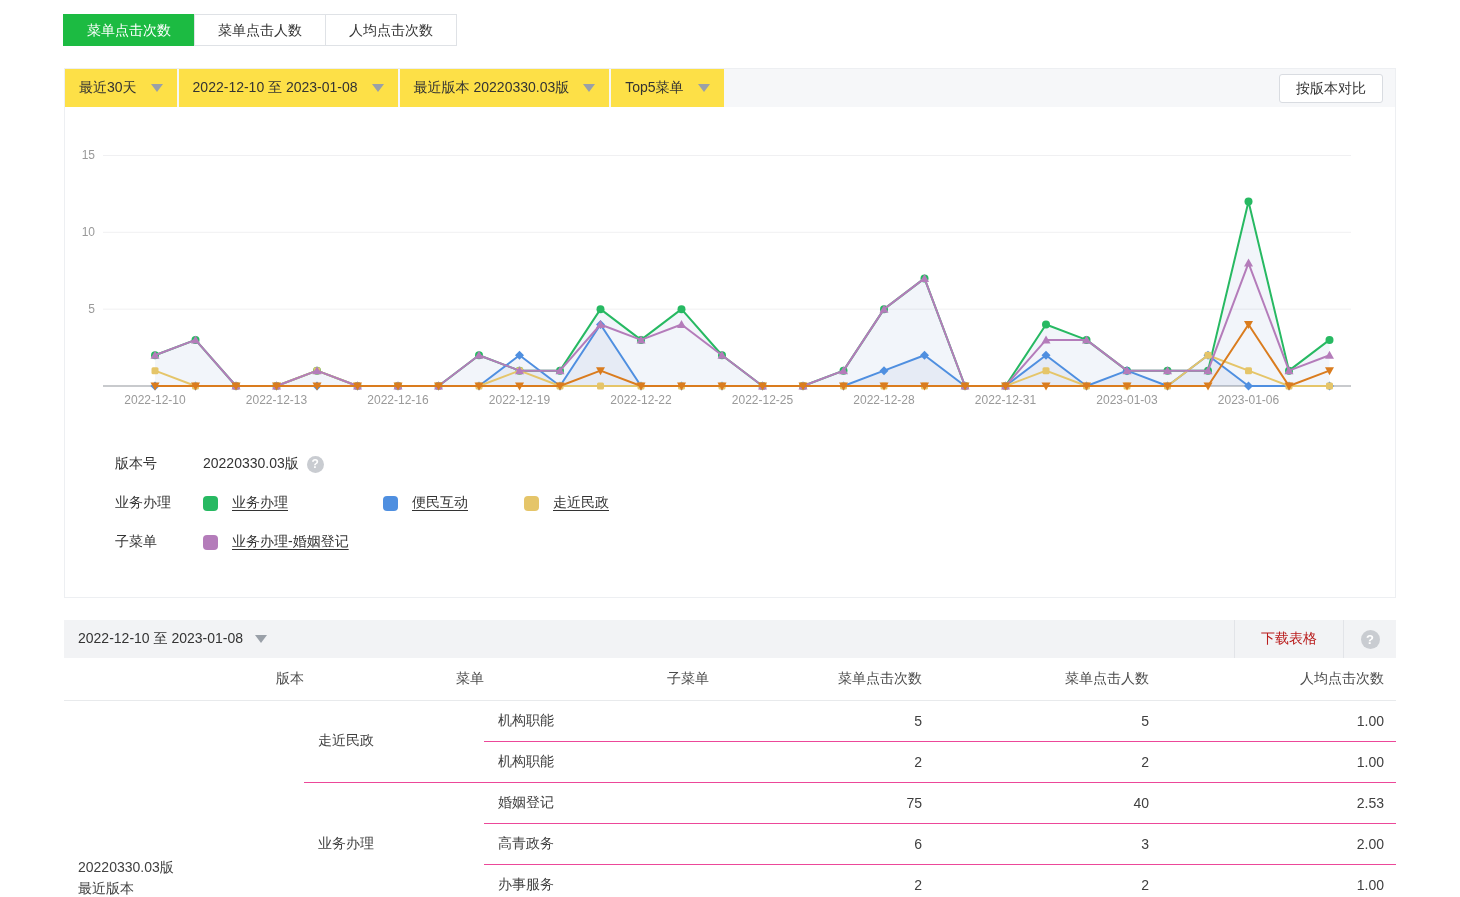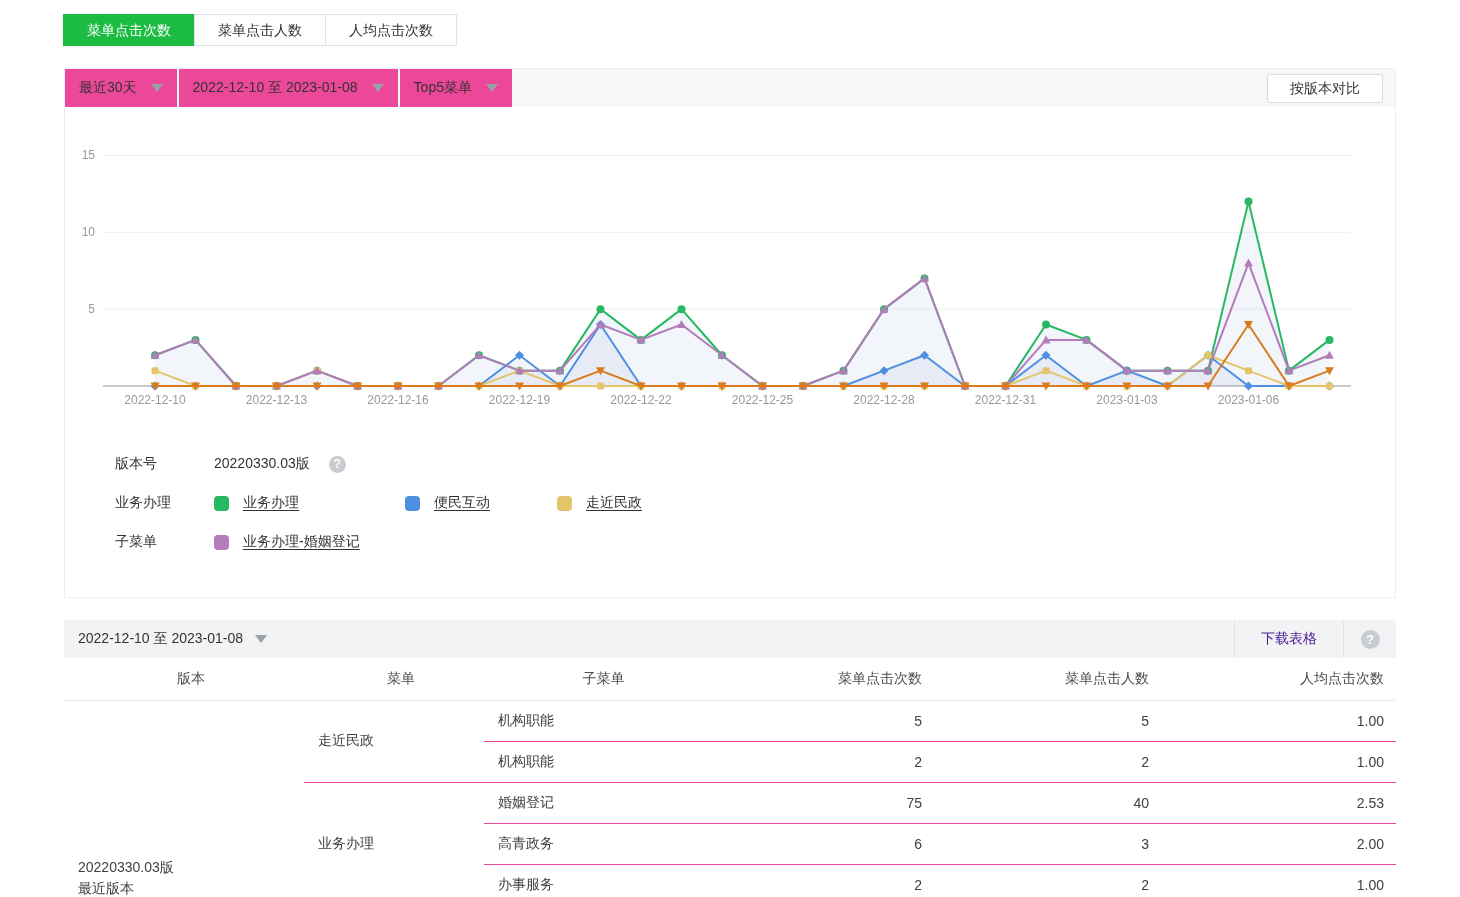--- a/index.html
+++ b/index.html
@@ -9,60 +9,60 @@
   
   .tabs { position:absolute; left:64px; top:14px; display:flex; }
   .tab { height:32px; line-height:30px; padding:0 23px; font-size:14px; background:#fff;
          border:1px solid #dfe2e6; color:#333; margin-left:-1px; cursor:pointer; white-space:nowrap; }
   .tab.active { background:#1cbb42; border-color:#1cbb42; color:#fff; }
 
   
   .chart-panel { position:absolute; left:64px; top:68px; width:1332px; height:530px;
                  border:1px solid #edeff2; background:#fff; }
   .filter-bar { height:38px; background:#f6f7f9; display:flex; align-items:stretch; position:relative; }
-  .filter-cell { display:flex; align-items:center; background:#ec4899; margin-right:2px;
+  .filter-cell { display:flex; align-items:center; background:#fde047; margin-right:2px;
                  padding:16px 14px; font-size:14px; color:#333; cursor:pointer; white-space:nowrap; }
   .caret { width:0; height:0; border-left:6px solid transparent; border-right:6px solid transparent;
            border-top:8px solid #9aa0a8; margin-left:14px; }
-  .compare-btn { position:absolute; right:12px; top:5px; height:29px; line-height:27px; padding:0 22px;
+  .compare-btn { position:absolute; right:12px; top:5px; height:29px; line-height:27px; padding:0 16px;
                  background:#fff; border:1px solid #d9dce1; border-radius:3px; font-size:14px;
                  color:#333; cursor:pointer; }
 
   .chart-area { margin-top:34px; }
   svg text { font-family:"Liberation Sans","DejaVu Sans",sans-serif; }
 
   
   .legend { padding-left:50px; margin-top:10px; font-size:14px; }
-  .legend-row { display:flex; align-items:center; margin-bottom:21px;gap:11px; }
+  .legend-row { display:flex; align-items:center; margin-bottom:21px; }
   .legend-key { width:88px; color:#333; flex:none; }
   .legend-item { display:flex; align-items:center; cursor:pointer; }
   .swatch { width:15px; height:15px; border-radius:4px; margin-right:14px; flex:none; }
   .legend-label { color:#333; text-decoration:underline; text-underline-offset:3px; }
   .li-0 { width:180px; } .li-1 { width:141px; }
   .version-value { color:#333; }
   .help-icon { display:inline-flex; align-items:center; justify-content:center;
                width:17px; height:17px; border-radius:50%; background:#c9ccd1; color:#fff;
                font-size:12px; font-weight:bold; margin-left:8px; cursor:pointer; }
 
   
   .table-panel { position:absolute; left:64px; top:620px; width:1332px; background:#fff; }
   .table-topbar { height:38px; background:#f2f3f5; display:flex; align-items:center;
                   padding-left:14px; font-size:14px; position:relative; }
   .topbar-caret { width:0; height:0; border-left:6px solid transparent; border-right:6px solid transparent;
                   border-top:8px solid #9aa0a8; margin-left:12px; }
   .topbar-right { position:absolute; right:0; top:0; height:38px; display:flex; align-items:center; }
   .vsep { width:1px; height:38px; background:#e2e4e8; }
-  .download-link { padding:0 26px; color:#4c1d95; cursor:pointer; }
+  .download-link { padding:0 26px; color:#b91c1c; cursor:pointer; }
   .table-help { width:52px; display:flex; justify-content:center; }
   .help-icon2 { display:inline-flex; align-items:center; justify-content:center;
                 width:19px; height:19px; border-radius:50%; background:#c9ccd1; color:#fff;
                 font-size:13px; font-weight:bold; cursor:pointer; }
 
   table.data { width:1332px; border-collapse:collapse; font-size:14px; table-layout:fixed; }
-  table.data th { height:42px; font-weight:normal; color:#4c4c4c; text-align:center;
+  table.data th { height:42px; font-weight:normal; color:#4c4c4c; text-align:right;
                   padding-left:14px; border-bottom:1px solid #e8eaec; }
   table.data th.num, table.data td.num { text-align:right; padding-right:12px; padding-left:0; }
   table.data td { height:41px; color:#404040; padding-left:14px; }
   table.data td.bt { border-top:1px solid #ec4899; }
   td.version-cell { vertical-align:bottom; padding-bottom:6px; color:#333; line-height:21px; }
   td.menu-cell { vertical-align:middle; }
 </style>
 </head>
 <body>
 
@@ -73,20 +73,24 @@
 </div>
 
 <div class="chart-panel">
   <div class="filter-bar">
     <div class="filter-cell">
       <span>最近30天</span>
       <span class="caret"></span>
     </div>
     <div class="filter-cell">
       <span>2022-12-10 至 2023-01-08</span>
+      <span class="caret"></span>
+    </div>
+    <div class="filter-cell">
+      <span>最近版本 20220330.03版</span>
       <span class="caret"></span>
     </div>
     <div class="filter-cell">
       <span>Top5菜单</span>
       <span class="caret"></span>
     </div>
     <div class="compare-btn">按版本对比</div>
   </div>
 
   <div class="chart-area">

